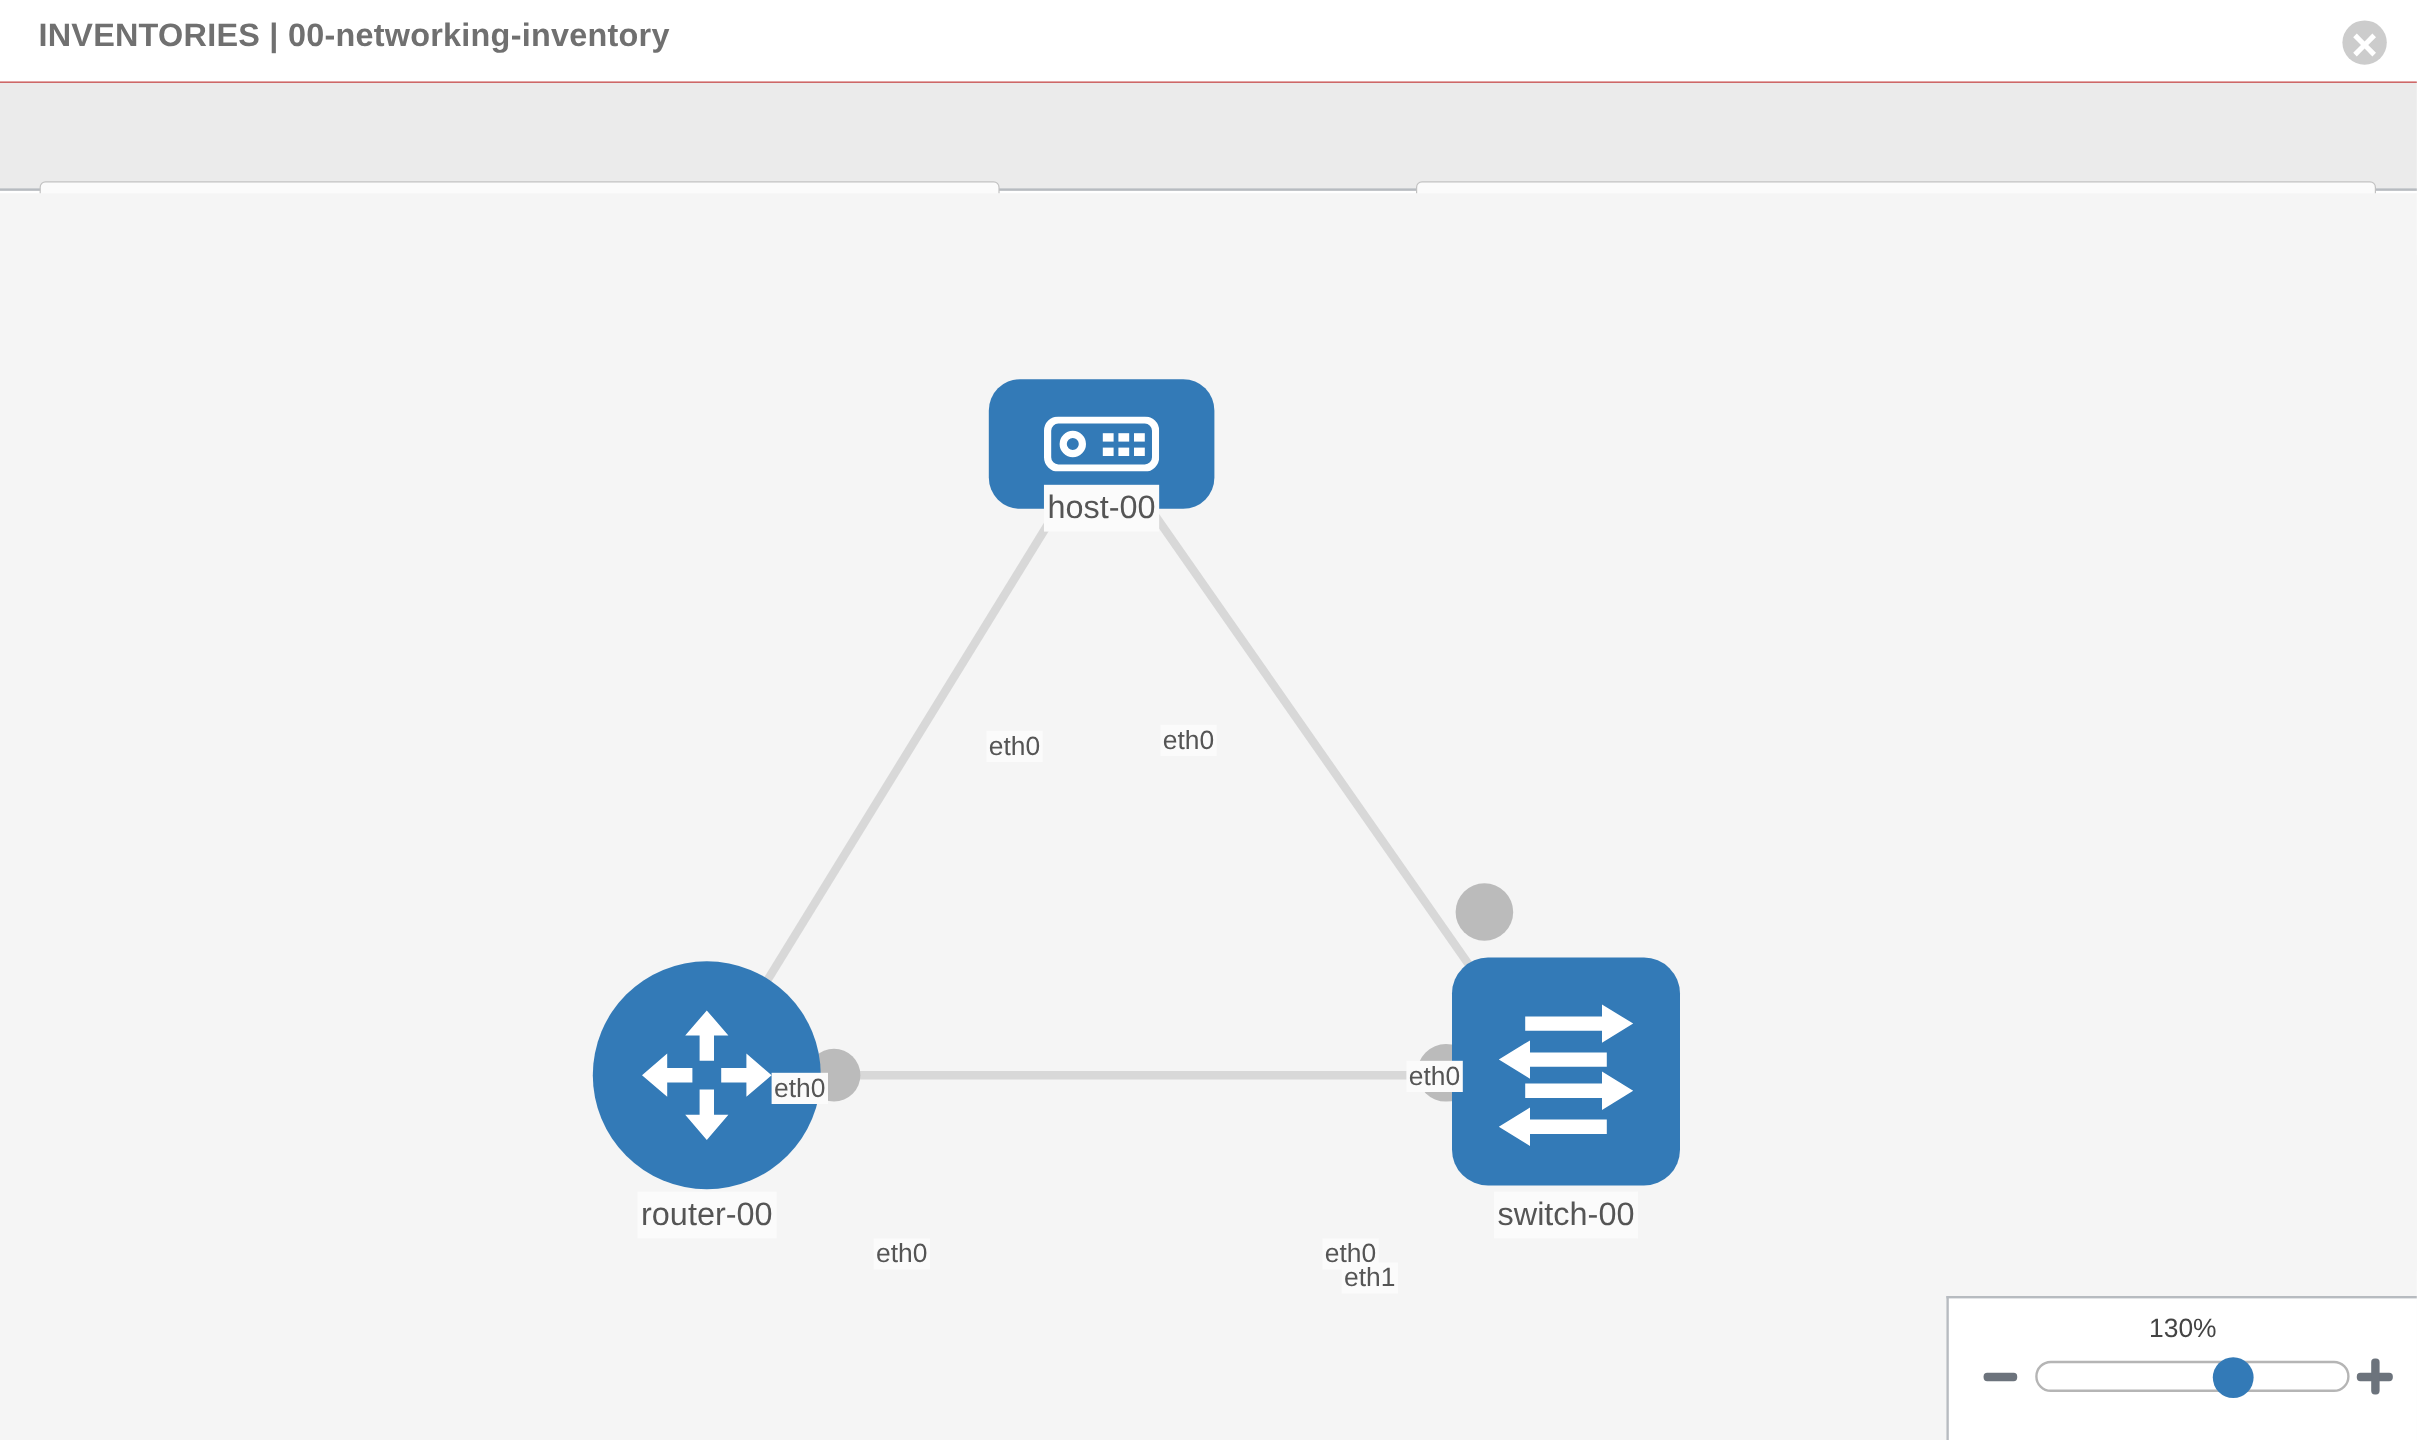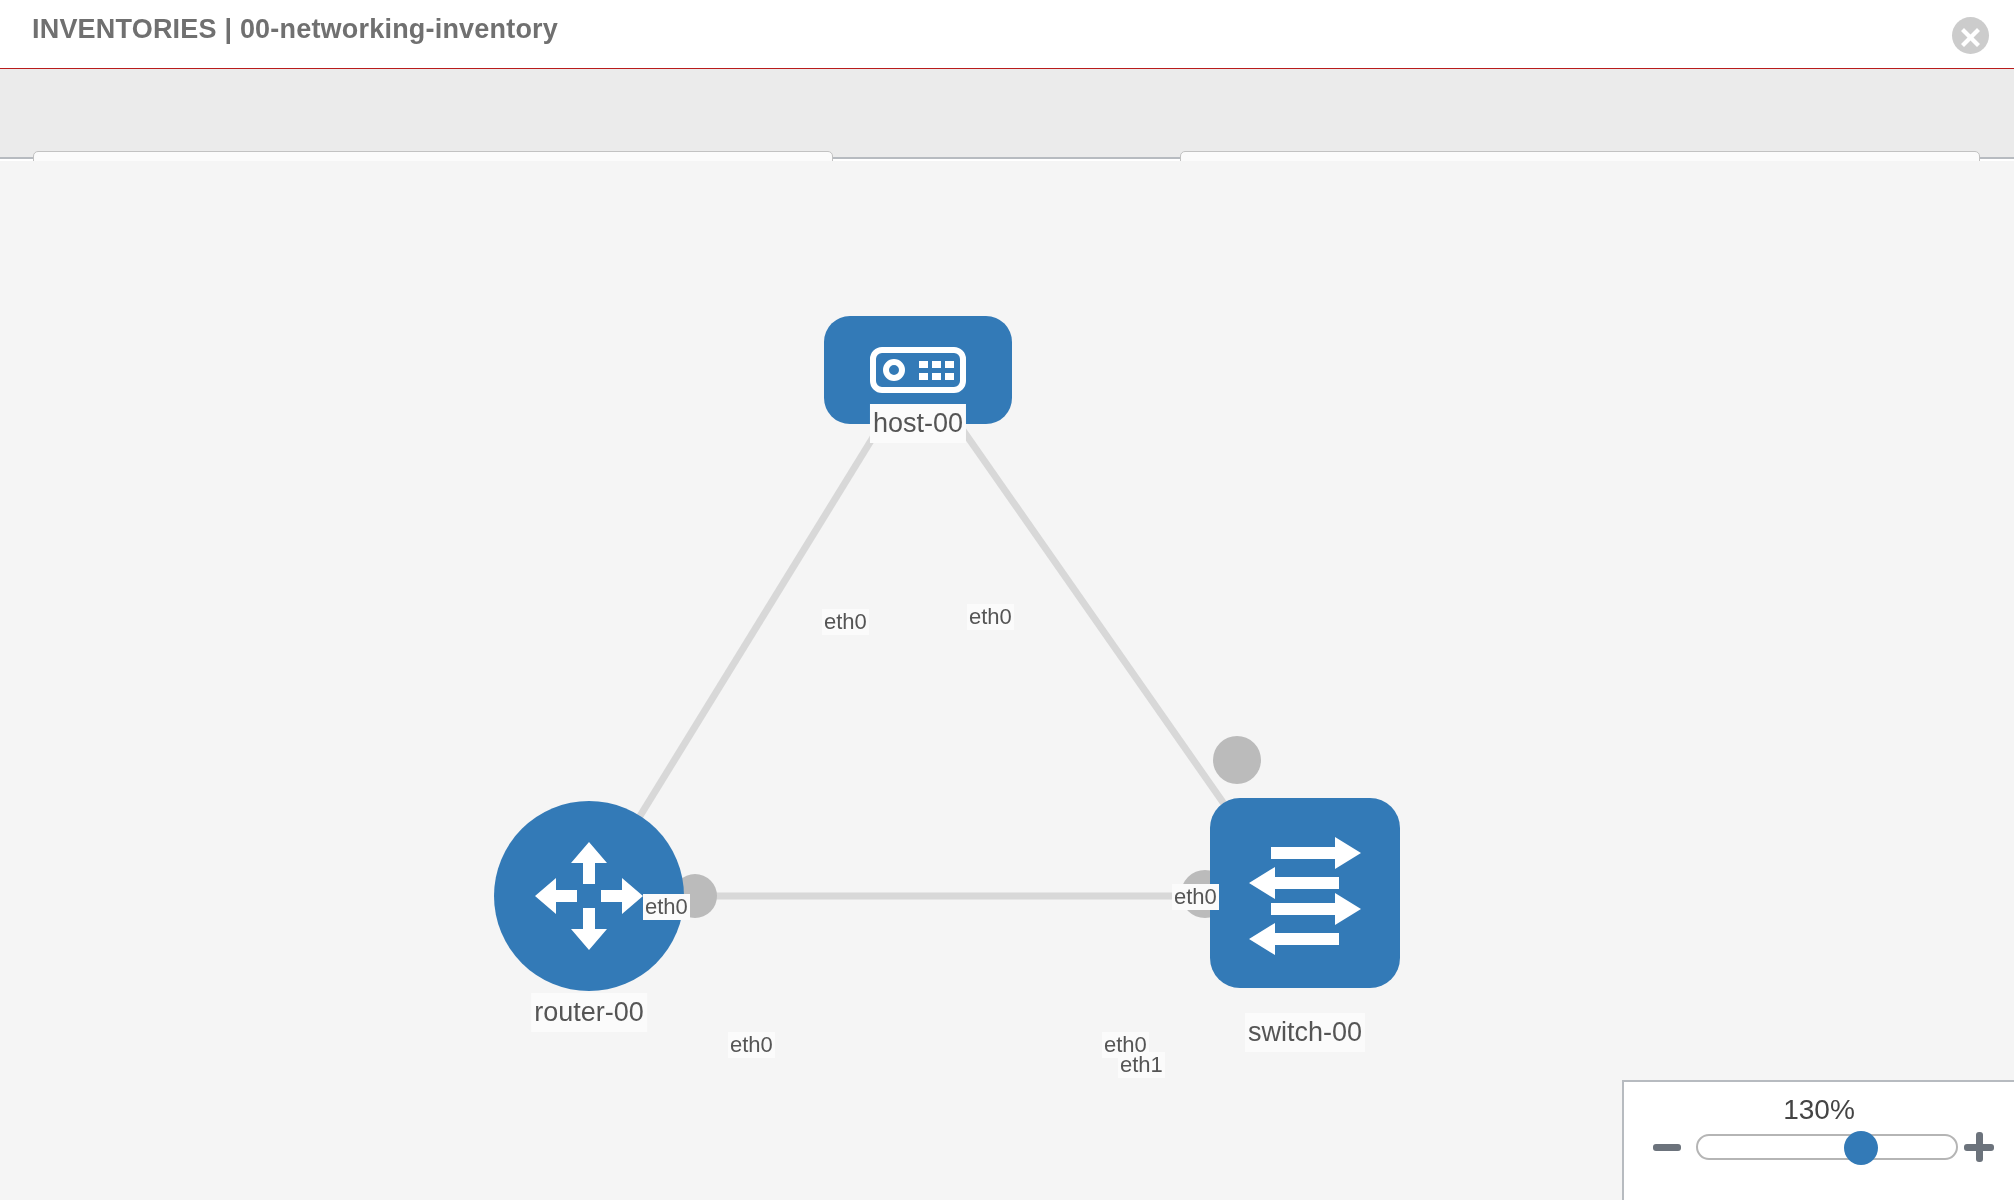--- a/index.html
+++ b/index.html
@@ -97,42 +97,42 @@
   #node-host .node-label { top: 88px; }
 
   
   #node-router { left: 494px; top: 640px; }
   #node-router .node-shape { width: 190px; height: 190px; border-radius: 50%; }
   #node-router .node-label { top: 192px; }
 
   
   #node-switch { left: 1210px; top: 637px; }
   #node-switch .node-shape { width: 190px; height: 190px; border-radius: 30px; }
-  #node-switch .node-label { top: 195px; margin-top: 20px; }
+  #node-switch .node-label { top: 195px; }
 
   .edge-label {
     position: absolute;
     font-size: 22px; color: #555555;
     background: #fbfbfb;
     padding: 0 2px;
     white-space: nowrap;
   }
 
   
   .zoom-panel {
     position: absolute;
     left: 1622px; top: 1080px;
     width: 392px; height: 120px;
     background: #ffffff;
     border-top: 2px solid #b7bbc0;
     border-left: 2px solid #b7bbc0;
   }
   .zoom-value {
     position: absolute; left: 0; top: 12px; width: 100%;
-    text-align: center; font-size: 28px; color: #444;
+    text-align: center; font-size: 22px; color: #444;
   }
   .zoom-minus {
     position: absolute; left: 29px; top: 62px;
     width: 28px; height: 7px; border-radius: 3px;
     background: #6c737c; cursor: pointer;
   }
   .zoom-plus {
     position: absolute; right: 20px; top: 50px;
     width: 30px; height: 30px; cursor: pointer;
   }

